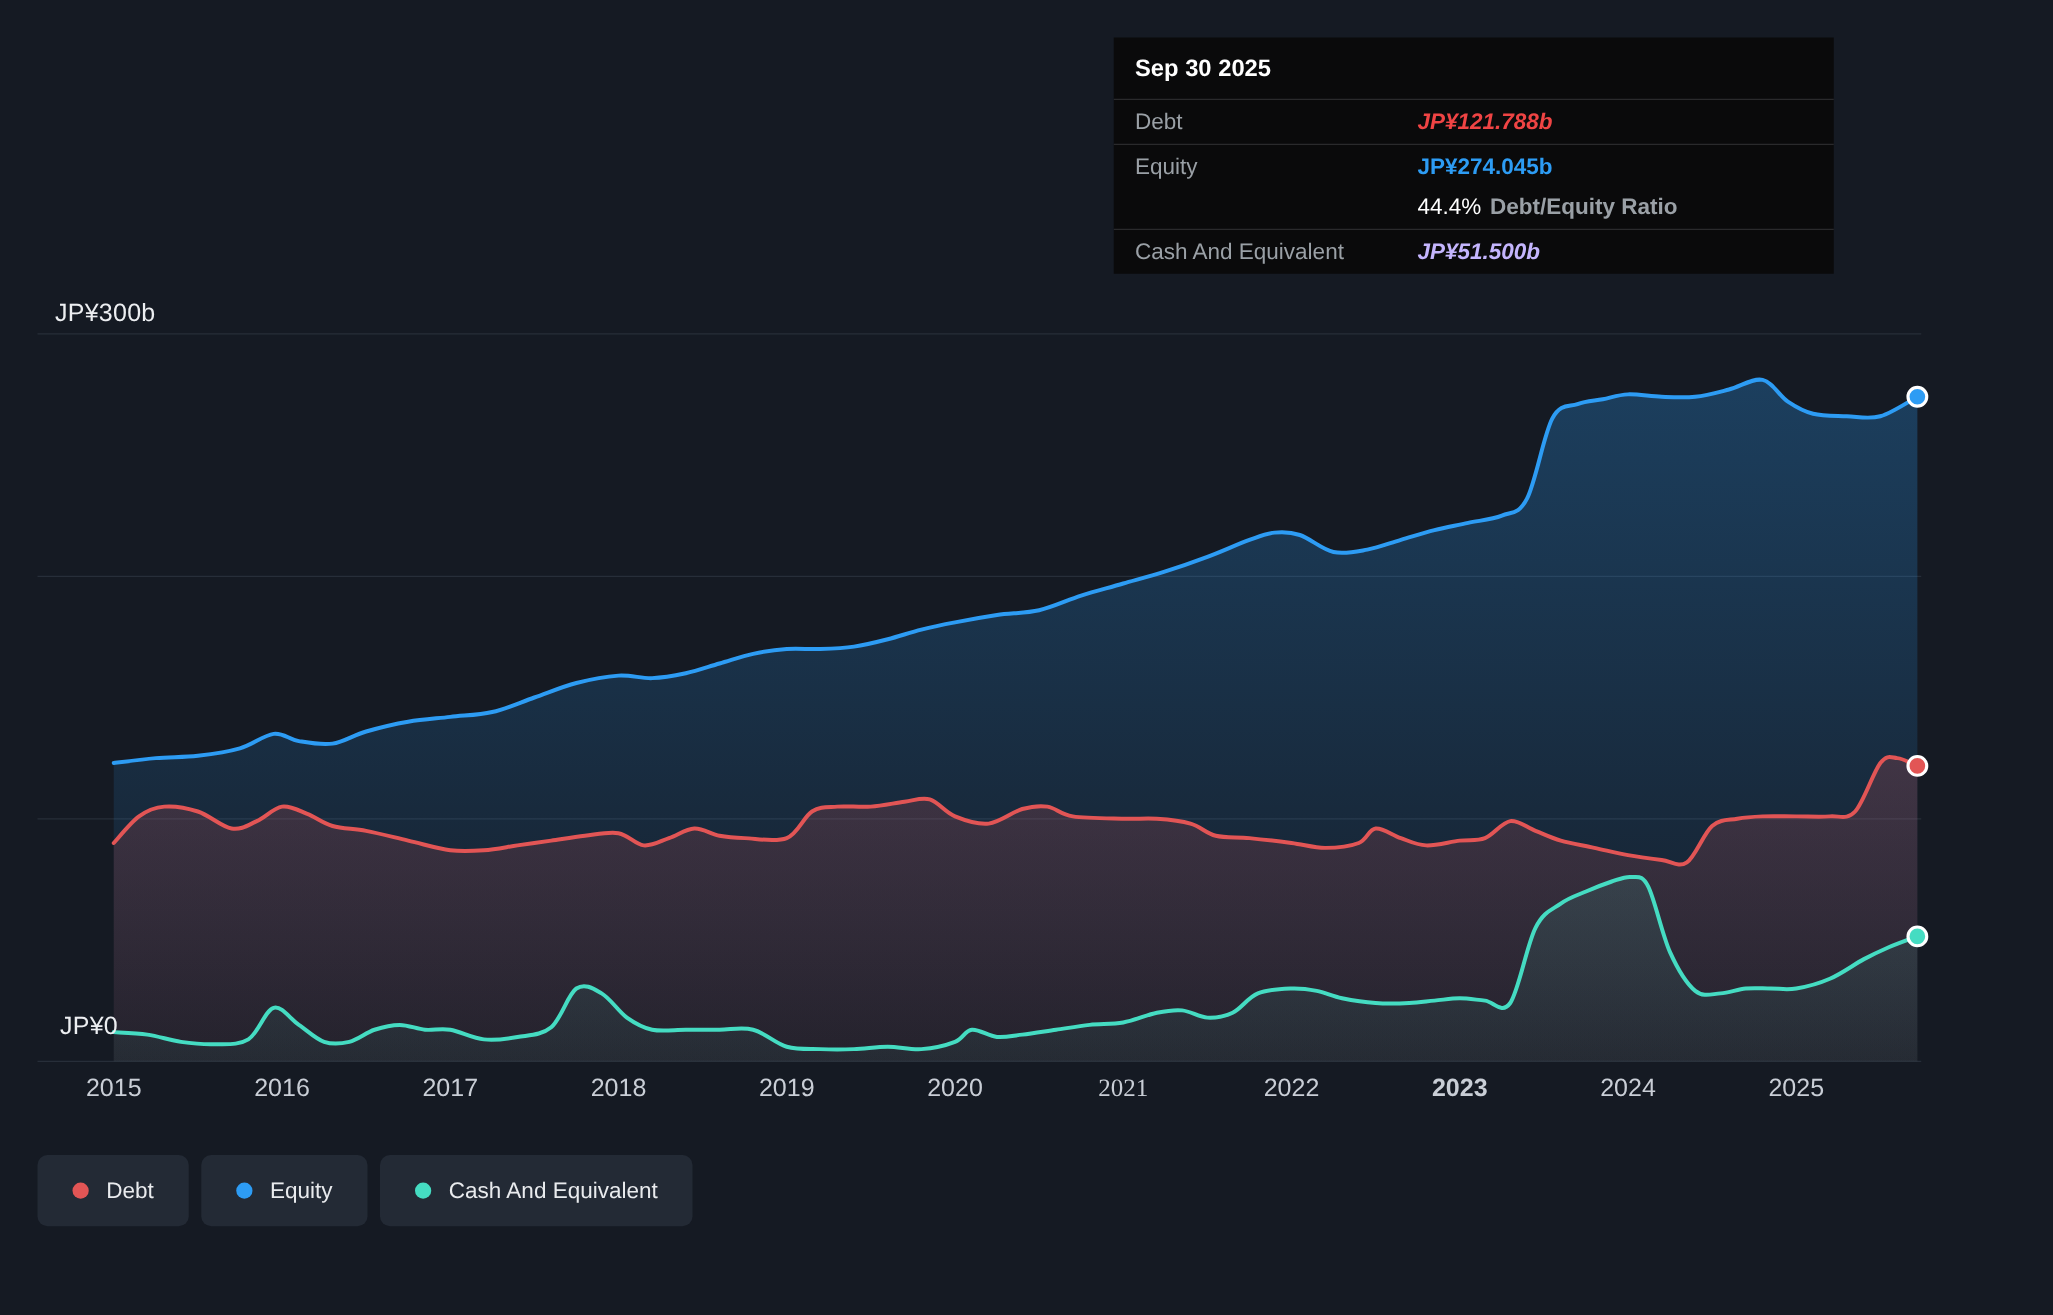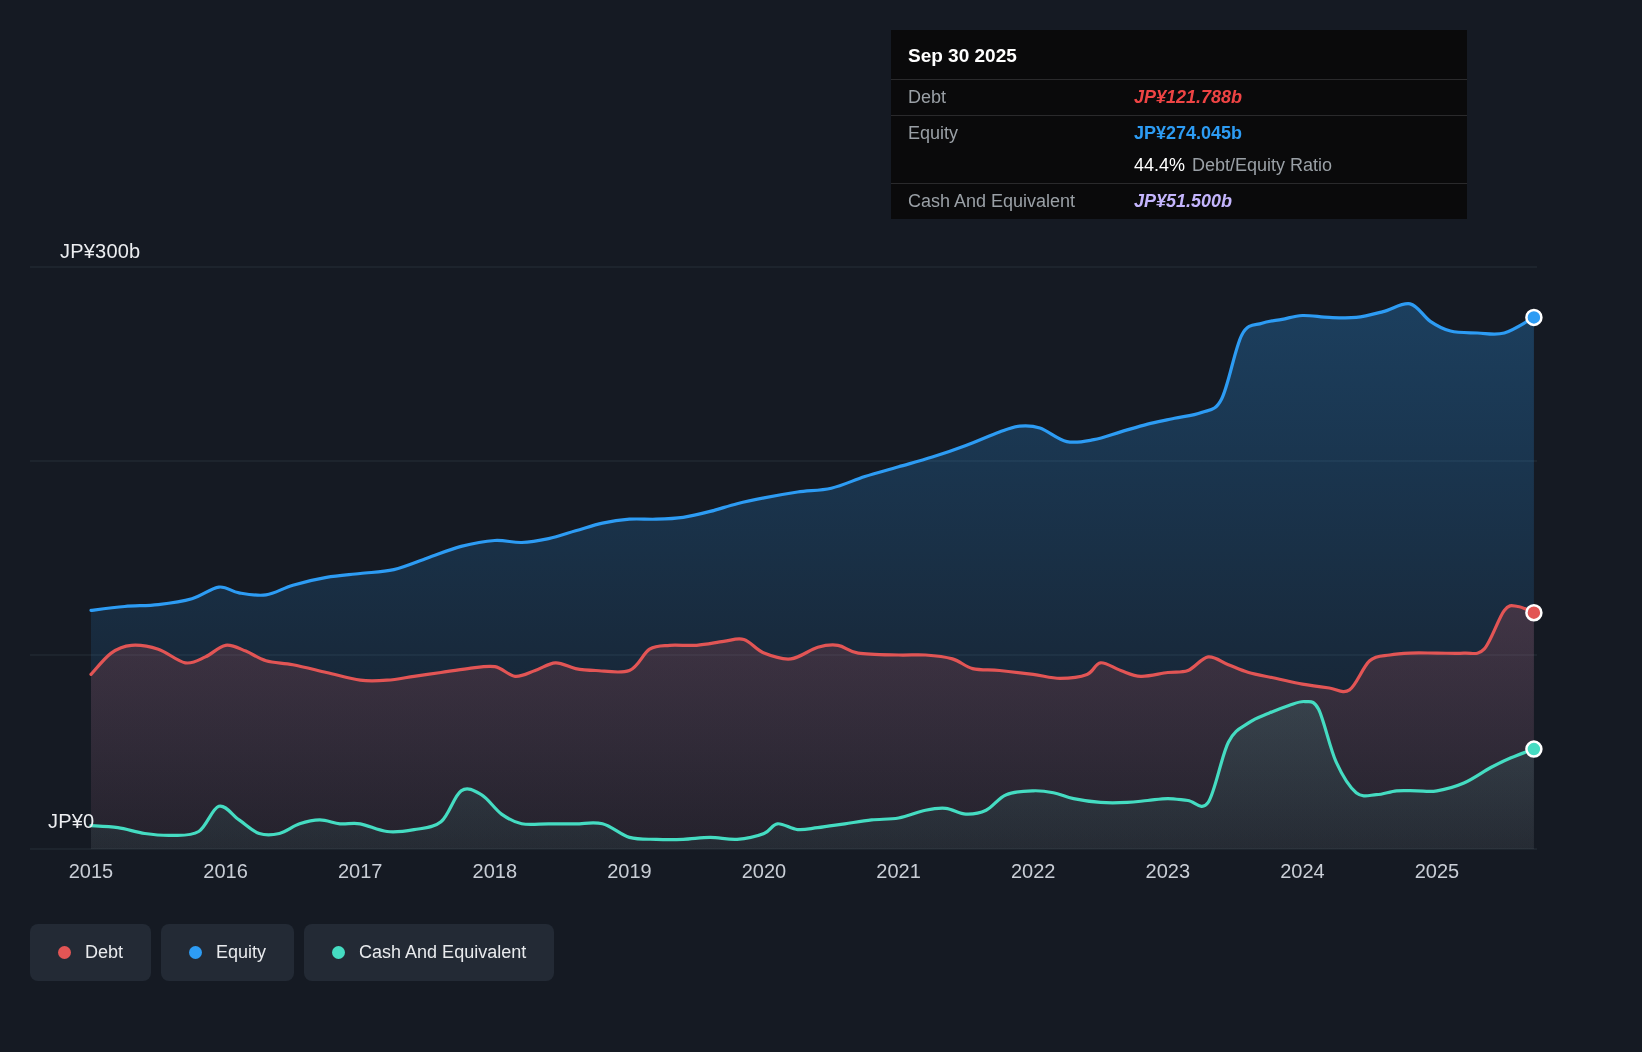--- a/index.html
+++ b/index.html
@@ -31,21 +31,21 @@
   }
   .tt-title { font-size:19px; font-weight:bold; padding:15px 17px 12px; }
   .tt-row {
     display:flex; align-items:center;
     padding:7px 17px; font-size:18px;
     border-top:1px solid #2a2a2c;
   }
   .tt-row.no-border { border-top:none; padding-top:4px; }
   .tt-label { flex:0 0 226px; color:#9aa0a6; }
   .tt-value { font-weight:bold; }
-  .ratio-rest { color:#9aa0a6; font-weight:normal; margin-left:7px; }
+  .ratio-rest { color:#9aa0a6; font-weight:bold; margin-left:7px; }
   .ratio-val { color:#ffffff; font-weight:normal; }
 
   .legend { position:absolute; left:30px; top:924px; display:flex; gap:10px; }
   .legend-pill {
     display:flex; align-items:center; gap:14px;
     background:#232a35; border-radius:8px;
     height:57px; padding:0 28px;
     font-size:18px; color:#e9ebee; cursor:pointer;
   }
   .legend-dot { width:13px; height:13px; border-radius:50%; flex:0 0 13px; }
@@ -78,33 +78,33 @@
       <path d="M91.0,674.4C94.4,670.8 104.5,657.9 111.2,653.1C117.9,648.2 123.5,645.9 131.4,645.3C139.2,644.7 149.3,646.3 158.3,649.2C167.3,652.1 177.4,661.5 185.2,662.8C193.1,664.1 198.7,659.9 205.4,656.9C212.1,654.0 218.9,646.3 225.6,645.3C232.3,644.3 239.1,648.5 245.8,651.1C252.5,653.7 258.1,658.6 266.0,660.8C273.8,663.1 282.8,662.8 292.9,664.7C303.0,666.6 315.3,669.9 326.5,672.5C337.8,675.0 350.1,678.9 360.2,680.2C370.3,681.5 378.1,680.9 387.1,680.2C396.1,679.6 405.1,677.6 414.0,676.3C423.0,675.0 432.0,673.8 441.0,672.5C449.9,671.2 458.9,669.6 467.9,668.6C476.9,667.6 486.9,665.3 494.8,666.6C502.7,667.9 508.3,675.7 515.0,676.3C521.7,677.0 528.4,672.8 535.2,670.5C541.9,668.3 548.6,663.1 555.4,662.8C562.1,662.4 568.8,667.3 575.6,668.6C582.3,669.9 586.8,670.2 595.8,670.5C604.7,670.8 620.4,674.1 629.4,670.5C638.4,667.0 642.9,653.4 649.6,649.2C656.3,645.0 661.9,645.9 669.8,645.3C677.6,644.7 687.7,645.9 696.7,645.3C705.7,644.7 715.8,642.4 723.6,641.4C731.5,640.4 737.1,637.5 743.8,639.5C750.5,641.4 756.1,649.8 764.0,653.1C771.9,656.3 781.9,659.9 790.9,658.9C799.9,657.9 810.0,649.5 817.8,647.2C825.7,645.0 831.3,644.3 838.0,645.3C844.8,646.3 848.1,651.4 858.2,653.1C868.3,654.7 887.4,654.7 898.6,655.0C909.8,655.3 916.5,654.4 925.5,655.0C934.5,655.6 944.6,656.6 952.4,658.9C960.3,661.1 964.8,666.6 972.6,668.6C980.5,670.5 989.5,669.5 999.5,670.5C1009.6,671.5 1023.1,673.1 1033.2,674.4C1043.3,675.7 1051.1,678.3 1060.1,678.3C1069.1,678.3 1080.3,677.0 1087.0,674.4C1093.8,671.8 1094.9,663.4 1100.5,662.8C1106.1,662.1 1114.0,668.3 1120.7,670.5C1127.4,672.8 1133.0,676.0 1140.9,676.3C1148.7,676.7 1159.9,673.4 1167.8,672.5C1175.7,671.5 1181.3,673.1 1188.0,670.5C1194.7,667.9 1201.4,657.9 1208.2,656.9C1214.9,656.0 1221.6,662.1 1228.4,664.7C1235.1,667.3 1240.7,670.2 1248.6,672.5C1256.4,674.7 1266.5,676.3 1275.5,678.3C1284.5,680.2 1293.4,682.5 1302.4,684.1C1311.4,685.7 1321.5,687.0 1329.3,688.0C1337.2,689.0 1342.8,694.4 1349.5,689.9C1356.2,685.4 1363.0,666.6 1369.7,660.8C1376.4,655.0 1383.2,656.3 1389.9,655.0C1396.6,653.7 1402.2,653.4 1410.1,653.1C1417.9,652.7 1428.0,653.1 1437.0,653.1C1446.0,653.1 1456.1,653.7 1463.9,653.1C1471.8,652.4 1477.4,656.3 1484.1,649.2C1490.8,642.1 1498.7,617.5 1504.3,610.4C1509.9,603.3 1512.8,606.1 1517.8,606.5C1522.7,606.9 1531.2,611.7 1533.9,612.7L1533.9,849L91.0,849Z" fill="url(#grad1)" stroke="none"></path>
       <path d="M91.0,825.7C95.5,826.0 108.9,826.4 117.9,827.7C126.9,829.0 135.9,832.2 144.8,833.5C153.8,834.8 162.8,835.7 171.8,835.4C180.7,835.1 190.8,836.4 198.7,831.5C206.5,826.7 212.1,808.3 218.9,806.3C225.6,804.4 232.3,815.4 239.1,819.9C245.8,824.4 252.5,831.2 259.3,833.5C266.0,835.7 272.7,835.1 279.4,833.5C286.2,831.9 292.9,826.0 299.6,823.8C306.4,821.5 313.1,819.9 319.8,819.9C326.6,819.9 333.3,823.1 340.0,823.8C346.7,824.4 352.3,822.5 360.2,823.8C368.1,825.1 378.1,830.6 387.1,831.5C396.1,832.5 405.1,831.2 414.0,829.6C423.0,828.0 433.1,828.3 441.0,821.8C448.8,815.4 454.4,795.3 461.1,790.8C467.9,786.3 474.6,790.8 481.3,794.7C488.1,798.6 494.8,809.2 501.5,814.1C508.3,818.9 513.9,822.2 521.7,823.8C529.6,825.4 539.7,823.8 548.6,823.8C557.6,823.8 566.6,823.8 575.6,823.8C584.5,823.8 593.5,821.5 602.5,823.8C611.5,826.0 620.4,834.8 629.4,837.4C638.4,839.9 647.3,839.0 656.3,839.3C665.3,839.6 674.3,839.6 683.2,839.3C692.2,839.0 701.2,837.4 710.2,837.4C719.1,837.4 728.1,839.9 737.1,839.3C746.1,838.7 757.3,836.1 764.0,833.5C770.7,830.9 771.9,824.4 777.5,823.8C783.1,823.1 790.9,829.0 797.6,829.6C804.4,830.2 810.0,828.6 817.8,827.7C825.7,826.7 835.8,825.1 844.8,823.8C853.7,822.5 862.7,820.9 871.7,819.9C880.7,818.9 889.6,819.6 898.6,818.0C907.6,816.3 917.7,811.8 925.5,810.2C933.4,808.6 939.0,807.6 945.7,808.3C952.4,808.9 959.2,813.8 965.9,814.1C972.6,814.4 979.4,813.4 986.1,810.2C992.8,807.0 998.4,797.9 1006.3,794.7C1014.1,791.4 1025.3,791.1 1033.2,790.8C1041.1,790.5 1046.7,791.4 1053.4,792.7C1060.1,794.0 1065.7,796.9 1073.6,798.6C1081.4,800.2 1091.5,801.8 1100.5,802.4C1109.5,803.1 1119.6,802.8 1127.4,802.4C1135.3,802.1 1140.9,801.1 1147.6,800.5C1154.3,799.9 1161.1,798.6 1167.8,798.6C1174.5,798.6 1181.3,799.9 1188.0,800.5C1194.7,801.1 1201.4,812.1 1208.2,802.4C1214.9,792.7 1221.6,755.6 1228.4,742.3C1235.1,729.0 1241.8,727.8 1248.6,722.9C1255.3,718.0 1262.0,716.1 1268.8,713.2C1275.5,710.3 1282.9,707.4 1288.9,705.4C1295.0,703.5 1300.2,700.9 1305.1,701.6C1310.0,702.2 1313.4,699.3 1318.6,709.3C1323.7,719.3 1329.8,747.8 1336.0,761.7C1342.3,775.6 1349.5,787.2 1356.2,792.7C1363.0,798.2 1369.7,795.0 1376.4,794.7C1383.2,794.4 1389.9,791.4 1396.6,790.8C1403.4,790.2 1410.1,790.8 1416.8,790.8C1423.5,790.8 1429.1,792.1 1437.0,790.8C1444.9,789.5 1454.9,786.9 1463.9,783.0C1472.9,779.2 1483.0,771.7 1490.8,767.5C1498.7,763.3 1503.9,760.9 1511.0,757.8C1518.2,754.7 1530.1,750.5 1533.9,749.1L1533.9,849L91.0,849Z" fill="url(#grad2)" stroke="none"></path>
       <path d="M91.0,610.4C96.6,609.7 113.4,607.5 124.7,606.5C135.9,605.5 147.1,605.9 158.3,604.6C169.5,603.3 181.9,601.6 191.9,598.7C202.0,595.8 211.0,588.1 218.9,587.1C226.7,586.1 231.2,591.6 239.1,592.9C246.9,594.2 257.0,596.2 266.0,594.9C275.0,593.6 282.8,588.1 292.9,585.2C303.0,582.3 315.3,579.3 326.5,577.4C337.8,575.5 349.0,574.8 360.2,573.5C371.4,572.2 382.6,572.2 393.8,569.6C405.1,567.1 416.3,561.9 427.5,558.0C438.7,554.1 449.9,549.3 461.1,546.4C472.4,543.5 484.7,541.2 494.8,540.5C504.9,539.9 512.7,542.8 521.7,542.5C530.7,542.2 539.7,540.5 548.6,538.6C557.6,536.7 566.6,533.4 575.6,530.8C584.5,528.3 593.5,525.0 602.5,523.1C611.5,521.1 620.4,519.8 629.4,519.2C638.4,518.6 647.3,519.5 656.3,519.2C665.3,518.9 674.3,518.6 683.2,517.3C692.2,516.0 701.2,513.7 710.2,511.4C719.1,509.2 728.1,505.9 737.1,503.7C746.1,501.4 753.9,499.8 764.0,497.9C774.1,495.9 786.4,493.7 797.6,492.0C808.9,490.4 820.1,490.7 831.3,488.2C842.5,485.6 853.7,480.1 864.9,476.5C876.2,473.0 887.4,470.1 898.6,466.8C909.8,463.6 921.0,460.7 932.3,457.1C943.5,453.6 954.7,449.7 965.9,445.5C977.1,441.3 990.6,435.1 999.5,431.9C1008.5,428.7 1013.0,426.7 1019.7,426.1C1026.5,425.4 1032.1,425.4 1039.9,428.0C1047.8,430.6 1057.9,439.7 1066.8,441.6C1075.8,443.5 1084.8,441.3 1093.8,439.7C1102.7,438.0 1111.7,434.5 1120.7,431.9C1129.7,429.3 1138.6,426.4 1147.6,424.1C1156.6,421.9 1165.6,420.3 1174.5,418.3C1183.5,416.4 1193.6,415.7 1201.5,412.5C1209.3,409.3 1214.9,411.9 1221.6,398.9C1228.4,386.0 1235.1,347.5 1241.8,334.9C1248.6,322.3 1255.3,325.8 1262.0,323.3C1268.8,320.7 1275.5,320.7 1282.2,319.4C1288.9,318.1 1294.5,315.8 1302.4,315.5C1310.3,315.2 1320.3,317.1 1329.3,317.4C1338.3,317.8 1347.3,318.4 1356.2,317.4C1365.2,316.5 1374.2,313.9 1383.2,311.6C1392.1,309.4 1402.2,302.2 1410.1,303.9C1417.9,305.5 1423.5,316.8 1430.3,321.3C1437.0,325.8 1442.6,329.1 1450.5,331.0C1458.3,333.0 1468.4,332.6 1477.4,333.0C1486.4,333.3 1494.9,335.6 1504.3,333.0C1513.7,330.4 1529.0,320.0 1533.9,317.4" fill="none" stroke="#2d9cf4" stroke-width="3.2" stroke-linejoin="round" stroke-linecap="round"></path>
       <path d="M91.0,674.4C94.4,670.8 104.5,657.9 111.2,653.1C117.9,648.2 123.5,645.9 131.4,645.3C139.2,644.7 149.3,646.3 158.3,649.2C167.3,652.1 177.4,661.5 185.2,662.8C193.1,664.1 198.7,659.9 205.4,656.9C212.1,654.0 218.9,646.3 225.6,645.3C232.3,644.3 239.1,648.5 245.8,651.1C252.5,653.7 258.1,658.6 266.0,660.8C273.8,663.1 282.8,662.8 292.9,664.7C303.0,666.6 315.3,669.9 326.5,672.5C337.8,675.0 350.1,678.9 360.2,680.2C370.3,681.5 378.1,680.9 387.1,680.2C396.1,679.6 405.1,677.6 414.0,676.3C423.0,675.0 432.0,673.8 441.0,672.5C449.9,671.2 458.9,669.6 467.9,668.6C476.9,667.6 486.9,665.3 494.8,666.6C502.7,667.9 508.3,675.7 515.0,676.3C521.7,677.0 528.4,672.8 535.2,670.5C541.9,668.3 548.6,663.1 555.4,662.8C562.1,662.4 568.8,667.3 575.6,668.6C582.3,669.9 586.8,670.2 595.8,670.5C604.7,670.8 620.4,674.1 629.4,670.5C638.4,667.0 642.9,653.4 649.6,649.2C656.3,645.0 661.9,645.9 669.8,645.3C677.6,644.7 687.7,645.9 696.7,645.3C705.7,644.7 715.8,642.4 723.6,641.4C731.5,640.4 737.1,637.5 743.8,639.5C750.5,641.4 756.1,649.8 764.0,653.1C771.9,656.3 781.9,659.9 790.9,658.9C799.9,657.9 810.0,649.5 817.8,647.2C825.7,645.0 831.3,644.3 838.0,645.3C844.8,646.3 848.1,651.4 858.2,653.1C868.3,654.7 887.4,654.7 898.6,655.0C909.8,655.3 916.5,654.4 925.5,655.0C934.5,655.6 944.6,656.6 952.4,658.9C960.3,661.1 964.8,666.6 972.6,668.6C980.5,670.5 989.5,669.5 999.5,670.5C1009.6,671.5 1023.1,673.1 1033.2,674.4C1043.3,675.7 1051.1,678.3 1060.1,678.3C1069.1,678.3 1080.3,677.0 1087.0,674.4C1093.8,671.8 1094.9,663.4 1100.5,662.8C1106.1,662.1 1114.0,668.3 1120.7,670.5C1127.4,672.8 1133.0,676.0 1140.9,676.3C1148.7,676.7 1159.9,673.4 1167.8,672.5C1175.7,671.5 1181.3,673.1 1188.0,670.5C1194.7,667.9 1201.4,657.9 1208.2,656.9C1214.9,656.0 1221.6,662.1 1228.4,664.7C1235.1,667.3 1240.7,670.2 1248.6,672.5C1256.4,674.7 1266.5,676.3 1275.5,678.3C1284.5,680.2 1293.4,682.5 1302.4,684.1C1311.4,685.7 1321.5,687.0 1329.3,688.0C1337.2,689.0 1342.8,694.4 1349.5,689.9C1356.2,685.4 1363.0,666.6 1369.7,660.8C1376.4,655.0 1383.2,656.3 1389.9,655.0C1396.6,653.7 1402.2,653.4 1410.1,653.1C1417.9,652.7 1428.0,653.1 1437.0,653.1C1446.0,653.1 1456.1,653.7 1463.9,653.1C1471.8,652.4 1477.4,656.3 1484.1,649.2C1490.8,642.1 1498.7,617.5 1504.3,610.4C1509.9,603.3 1512.8,606.1 1517.8,606.5C1522.7,606.9 1531.2,611.7 1533.9,612.7" fill="none" stroke="#e25555" stroke-width="3.2" stroke-linejoin="round" stroke-linecap="round"></path>
       <path d="M91.0,825.7C95.5,826.0 108.9,826.4 117.9,827.7C126.9,829.0 135.9,832.2 144.8,833.5C153.8,834.8 162.8,835.7 171.8,835.4C180.7,835.1 190.8,836.4 198.7,831.5C206.5,826.7 212.1,808.3 218.9,806.3C225.6,804.4 232.3,815.4 239.1,819.9C245.8,824.4 252.5,831.2 259.3,833.5C266.0,835.7 272.7,835.1 279.4,833.5C286.2,831.9 292.9,826.0 299.6,823.8C306.4,821.5 313.1,819.9 319.8,819.9C326.6,819.9 333.3,823.1 340.0,823.8C346.7,824.4 352.3,822.5 360.2,823.8C368.1,825.1 378.1,830.6 387.1,831.5C396.1,832.5 405.1,831.2 414.0,829.6C423.0,828.0 433.1,828.3 441.0,821.8C448.8,815.4 454.4,795.3 461.1,790.8C467.9,786.3 474.6,790.8 481.3,794.7C488.1,798.6 494.8,809.2 501.5,814.1C508.3,818.9 513.9,822.2 521.7,823.8C529.6,825.4 539.7,823.8 548.6,823.8C557.6,823.8 566.6,823.8 575.6,823.8C584.5,823.8 593.5,821.5 602.5,823.8C611.5,826.0 620.4,834.8 629.4,837.4C638.4,839.9 647.3,839.0 656.3,839.3C665.3,839.6 674.3,839.6 683.2,839.3C692.2,839.0 701.2,837.4 710.2,837.4C719.1,837.4 728.1,839.9 737.1,839.3C746.1,838.7 757.3,836.1 764.0,833.5C770.7,830.9 771.9,824.4 777.5,823.8C783.1,823.1 790.9,829.0 797.6,829.6C804.4,830.2 810.0,828.6 817.8,827.7C825.7,826.7 835.8,825.1 844.8,823.8C853.7,822.5 862.7,820.9 871.7,819.9C880.7,818.9 889.6,819.6 898.6,818.0C907.6,816.3 917.7,811.8 925.5,810.2C933.4,808.6 939.0,807.6 945.7,808.3C952.4,808.9 959.2,813.8 965.9,814.1C972.6,814.4 979.4,813.4 986.1,810.2C992.8,807.0 998.4,797.9 1006.3,794.7C1014.1,791.4 1025.3,791.1 1033.2,790.8C1041.1,790.5 1046.7,791.4 1053.4,792.7C1060.1,794.0 1065.7,796.9 1073.6,798.6C1081.4,800.2 1091.5,801.8 1100.5,802.4C1109.5,803.1 1119.6,802.8 1127.4,802.4C1135.3,802.1 1140.9,801.1 1147.6,800.5C1154.3,799.9 1161.1,798.6 1167.8,798.6C1174.5,798.6 1181.3,799.9 1188.0,800.5C1194.7,801.1 1201.4,812.1 1208.2,802.4C1214.9,792.7 1221.6,755.6 1228.4,742.3C1235.1,729.0 1241.8,727.8 1248.6,722.9C1255.3,718.0 1262.0,716.1 1268.8,713.2C1275.5,710.3 1282.9,707.4 1288.9,705.4C1295.0,703.5 1300.2,700.9 1305.1,701.6C1310.0,702.2 1313.4,699.3 1318.6,709.3C1323.7,719.3 1329.8,747.8 1336.0,761.7C1342.3,775.6 1349.5,787.2 1356.2,792.7C1363.0,798.2 1369.7,795.0 1376.4,794.7C1383.2,794.4 1389.9,791.4 1396.6,790.8C1403.4,790.2 1410.1,790.8 1416.8,790.8C1423.5,790.8 1429.1,792.1 1437.0,790.8C1444.9,789.5 1454.9,786.9 1463.9,783.0C1472.9,779.2 1483.0,771.7 1490.8,767.5C1498.7,763.3 1503.9,760.9 1511.0,757.8C1518.2,754.7 1530.1,750.5 1533.9,749.1" fill="none" stroke="#45dcc2" stroke-width="3.2" stroke-linejoin="round" stroke-linecap="round"></path>
       <circle cx="1533.9" cy="317.4" r="7.5" fill="#2d9cf4" stroke="#ffffff" stroke-width="2.5"></circle>
       <circle cx="1533.9" cy="612.7" r="7.5" fill="#e25555" stroke="#ffffff" stroke-width="2.5"></circle>
       <circle cx="1533.9" cy="749.1" r="7.5" fill="#45dcc2" stroke="#ffffff" stroke-width="2.5"></circle>
     </svg>
 
-  <div class="axis-label" style="left:60px; top:240px;">JP¥300b</div>
+  <div class="axis-label" style="left:44px; top:240px;">JP¥300b</div>
   <div class="axis-label" style="left:48px; top:810px;">JP¥0</div>
 
   <div id="x-ticks">
       <span style="left: 46px;">2015</span>
       <span style="left: 180.6px;">2016</span>
       <span style="left: 315.2px;">2017</span>
       <span style="left: 449.8px;">2018</span>
       <span style="left: 584.4px;">2019</span>
       <span style="left: 719px;">2020</span>
-      <span style="left: 853.6px;">2021</span>
+      <span style="left: 853.6px; font-family: Liberation Serif, serif;">2021</span>
       <span style="left: 988.2px;">2022</span>
-      <span style="left: 1122.8px;">2023</span>
+      <span style="left: 1122.8px; font-weight: bold;">2023</span>
       <span style="left: 1257.4px;">2024</span>
       <span style="left: 1392px;">2025</span>
     </div>
 
   <div class="tooltip">
     <div class="tt-title">Sep 30 2025</div>
 
     <div class="tt-row">
       <span class="tt-label">Debt</span>
       <span class="tt-value" style="color: #ef4444; font-style: italic;">JP¥121.788b</span>

